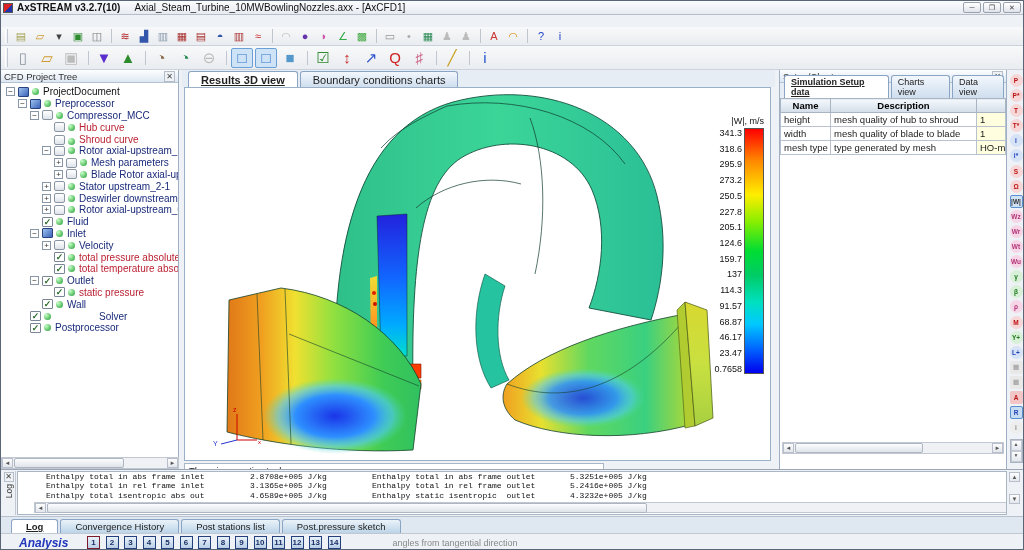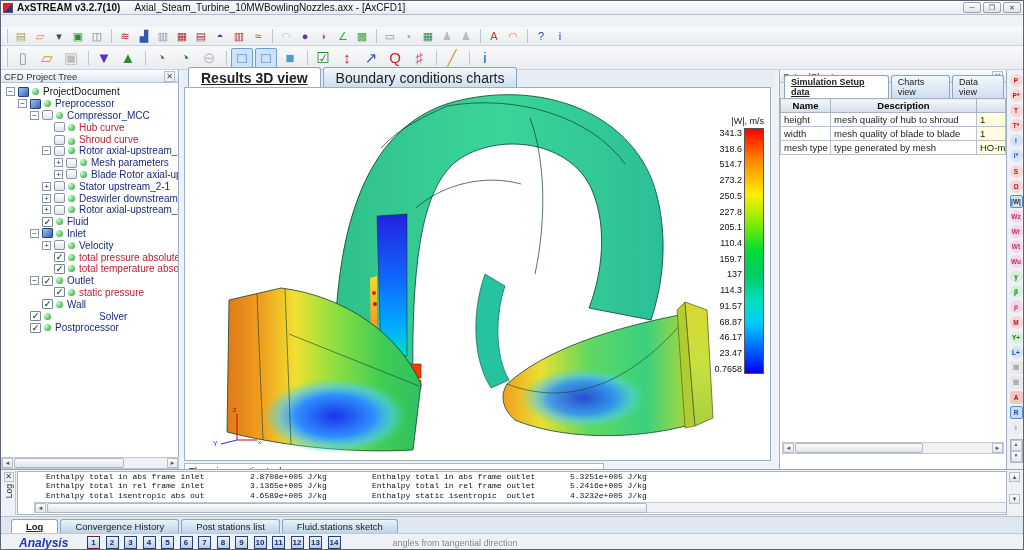--- a/index.html
+++ b/index.html
@@ -70,21 +70,21 @@
     font-size:6px; line-height:9px; text-align:center; color:#555; flex:0 0 auto; }
   .sb-thumb { height:10px; background:linear-gradient(#fcfdfe,#dfe4ea); border:1px solid #aeb6c2; border-radius:2px; }
   #tree-hscroll { left:0; bottom:0; width:178px; }
   #tree-hscroll .sb-thumb { width:110px; margin-left:1px; }
   #tree-hscroll .sb-btn:last-child { margin-left:auto; }
 
   
   #center { position:absolute; left:181px; top:69px; width:593px; height:407px; }
   .tabrow { display:flex; align-items:flex-end; height:17px; background:#e6edf5; padding-left:6px; }
   .tab { border:1px solid #8aa4c4; border-bottom:none; border-radius:3px 3px 0 0;
-    background:linear-gradient(#f2f7fc,#cfdeee); padding:2px 12px 1px; font-size:14px; color:#222; margin-right:2px; }
+    background:linear-gradient(#f2f7fc,#cfdeee); padding:2px 12px 1px; font-size:11px; color:#222; margin-right:2px; }
   .tab.active { background:#fff; font-weight:bold; text-decoration:underline; }
   #canvas { position:absolute; left:2px; top:17px; right:4px; bottom:16px; background:#fff; border:1px solid #9ab0c6; }
   #task-status { position:absolute; left:2px; bottom:0; width:420px; height:14px; background:#fff;
     border:1px solid #a8b6c6; font-size:9.5px; color:#222; padding:1px 4px; }
 
   
   #legend { position:absolute; top:28px; right:6px; width:70px; }
   #legend-title { font-size:9px; text-align:right; color:#111; margin-bottom:2px; }
   .legend-body { display:flex; }
   #legend-labels { display:flex; flex-direction:column; justify-content:space-between; height:246px;
@@ -454,26 +454,26 @@
           <text id="ax-x" x="73" y="356" font-size="6" fill="#cc0000">x</text>
           <text id="ax-y" x="28" y="358" font-size="7" fill="#2233cc">Y</text>
         </g>
       </svg>
       <div id="legend">
         <div id="legend-title">|W|, m/s</div>
         <div class="legend-body">
           <div id="legend-labels">
               <div>341.3</div>
               <div>318.6</div>
-              <div>514.7</div>
+              <div>295.9</div>
               <div>273.2</div>
               <div>250.5</div>
               <div>227.8</div>
               <div>205.1</div>
-              <div>110.4</div>
+              <div>124.6</div>
               <div>159.7</div>
               <div>137</div>
               <div>114.3</div>
               <div>91.57</div>
               <div>68.87</div>
               <div>46.17</div>
               <div>23.47</div>
               <div>0.7658</div>
             </div>
           <div id="legend-bar"></div>
@@ -583,21 +583,21 @@
     <div id="log-vscroll">
       <span class="sb-btn">▲</span>
       <span class="sb-btn">▼</span>
     </div>
   </div>
 
   <div id="log-tabs">
       <span class="tab active">Log</span>
       <span class="tab">Convergence History</span>
       <span class="tab">Post stations list</span>
-      <span class="tab">Fluid.stations sketch</span>
+      <span class="tab">Post.pressure sketch</span>
     </div>
 
   <div id="statusbar">
     <span id="mode-label">Analysis</span>
     <span id="station-btns">
         <span class="st-btn active">1</span>
         <span class="st-btn">2</span>
         <span class="st-btn">3</span>
         <span class="st-btn">4</span>
         <span class="st-btn">5</span>

